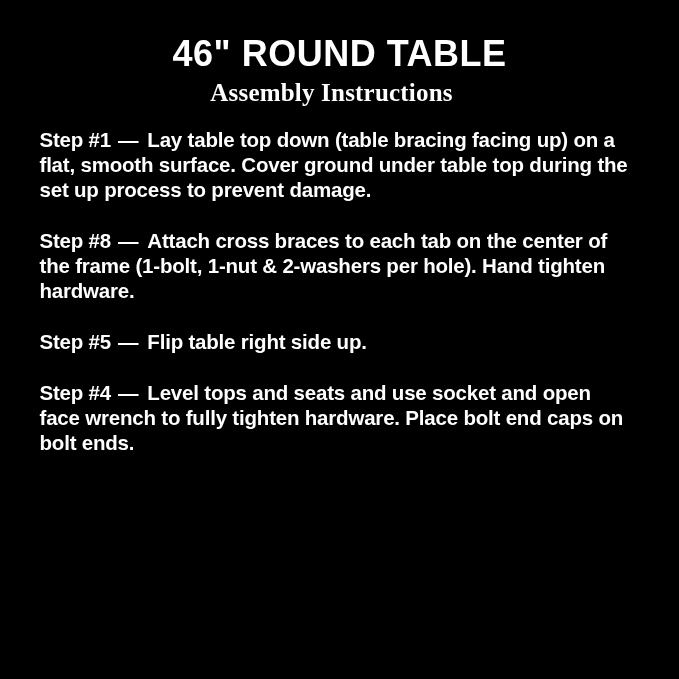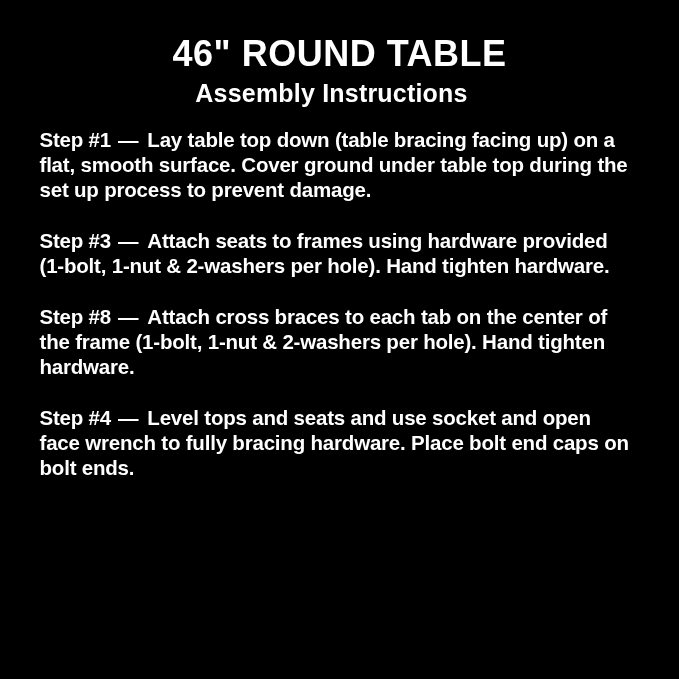--- a/index.html
+++ b/index.html
@@ -25,20 +25,21 @@
     font-size: 36px;
     line-height: 1.12;
     letter-spacing: 0.5px;
   }
   .subtitle {
     margin: 4px 16px 0 0;
     text-align: center;
     font-size: 25px;
     line-height: 1.2;
     letter-spacing: 0.2px;
+    font-family: Liberation Serif, serif;
   }
   .steps {
     margin: 19px auto 0 auto;
     width: 600px;
     padding-left: 0;
   }
   .step {
     margin: 0 5px 26px 0;
     font-size: 20.5px;
     line-height: 25px;
@@ -54,20 +55,20 @@
 <body>
 
 <div class="sheet">
   <h1 class="title">46" ROUND TABLE</h1>
   <h2 class="subtitle">Assembly Instructions</h2>
 
   <div class="steps">
     <p class="step"><span>Step #1</span><span class="step-dash">—</span><span>Lay table top down (table bracing facing up) on a flat, smooth surface. Cover ground under table top during the set up process to prevent damage.</span></p>
 
 
-    <p class="step"><span>Step #3</span><span class="step-dash">—</span><span>Attach seats to frames using hardware provided (1-bolt, 1-nut &amp; 2-washers per hole). Hand tighten hardware.</span></p>
 
     <p class="step"><span>Step #8</span><span class="step-dash">—</span><span>Attach cross braces to each tab on the center of the frame (1-bolt, 1-nut &amp; 2-washers per hole). Hand tighten hardware.</span></p>
 
+    <p class="step"><span>Step #5</span><span class="step-dash">—</span><span>Flip table right side up.</span></p>
 
-    <p class="step"><span>Step #4</span><span class="step-dash">—</span><span>Level tops and seats and use socket and open face wrench to fully bracing hardware. Place bolt end caps on bolt ends.</span></p>
+    <p class="step"><span>Step #4</span><span class="step-dash">—</span><span>Level tops and seats and use socket and open face wrench to fully tighten hardware. Place bolt end caps on bolt ends.</span></p>
   </div>
 </div>
 
 </body></html>

